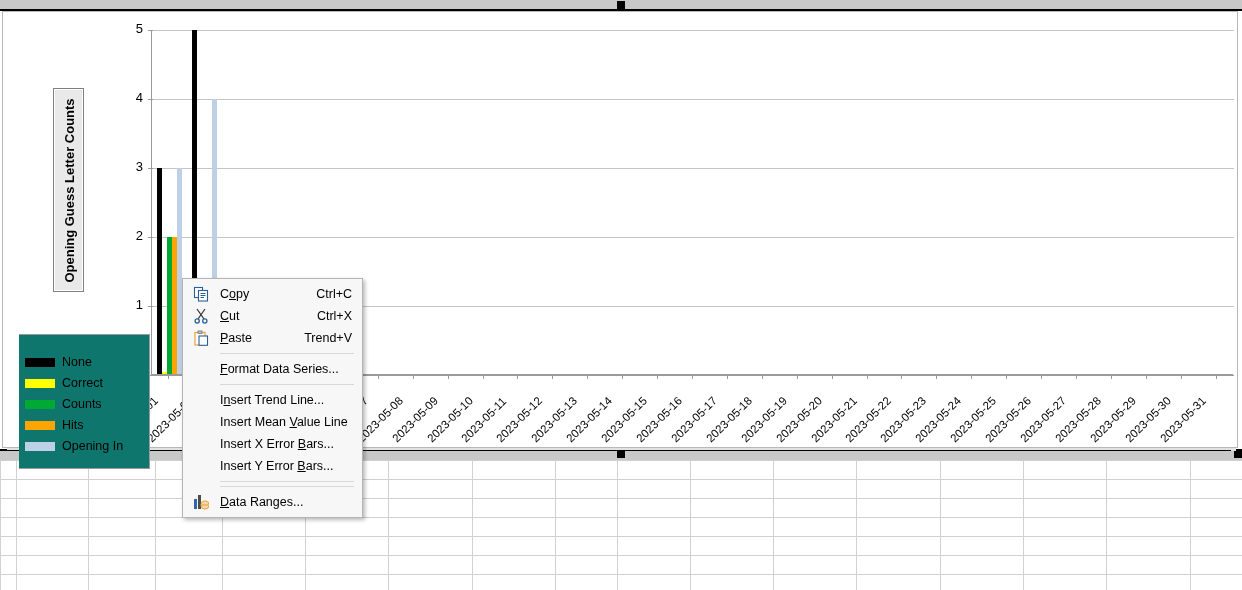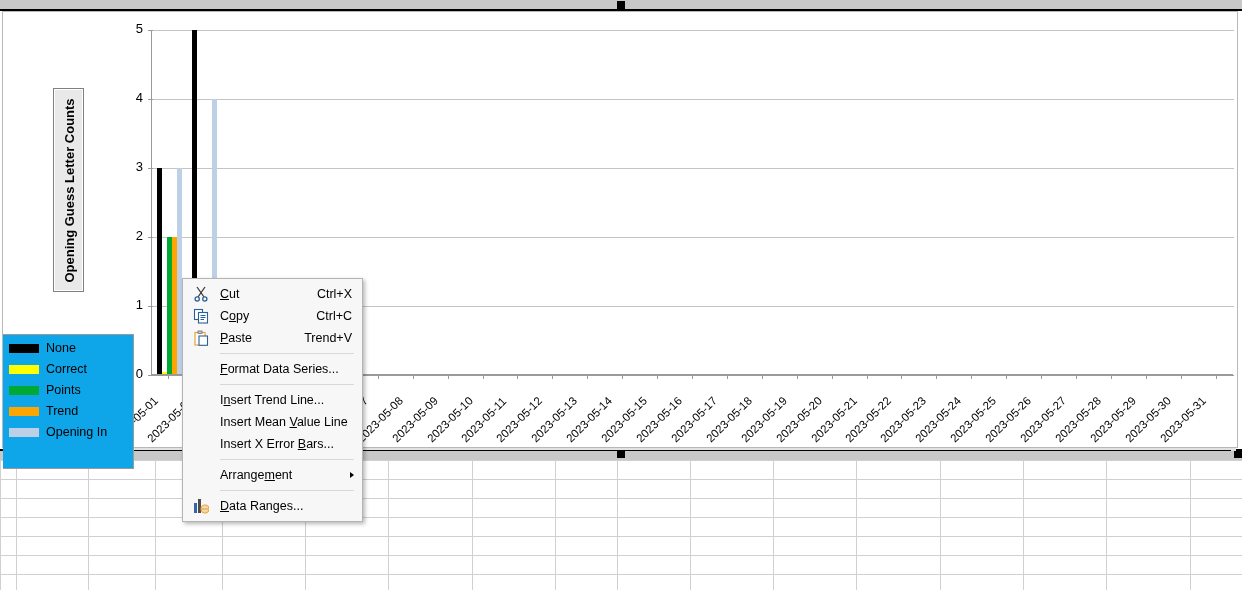--- a/index.html
+++ b/index.html
@@ -90,26 +90,26 @@
     transform:rotate(-90deg);
     transform-origin:center center;
     position:absolute;left:-86px;top:94px;width:202px;
     text-align:center;
     font-size:13px;font-weight:bold;color:#000;
     white-space:nowrap;
   }
 
   
   #legend{
-    position:absolute;left:0px;top:322px;width:131px;height:135px;
-    background:#0ea5e9;
+    position:absolute;left:16px;top:322px;width:131px;height:135px;
+    background:#0f766e;
     border:1px solid #9a9a9a;
     border-left:none;
     box-sizing:border-box;
-    padding:5px 0 0 6px;
+    padding:19px 0 0 6px;
   }
   .legend-row{display:flex;align-items:flex-start;height:21px;}
   .legend-row.tall{height:30px;align-items:flex-start;}
   .legend-key{
     width:30px;height:9px;margin-top:4px;margin-right:7px;flex:0 0 30px;
   }
   .legend-key.line{height:0;border-top:2px solid #ffa500;margin-top:8px;}
   .legend-label{font-size:12.5px;color:#000;line-height:14px;padding-top:1px;}
 
   
@@ -295,57 +295,57 @@
         <div class="legend-row">
           <div class="legend-key" style="background: rgb(0, 0, 0);"></div>
           <div class="legend-label">None</div>
         </div>
         <div class="legend-row">
           <div class="legend-key" style="background: rgb(255, 255, 0);"></div>
           <div class="legend-label">Correct</div>
         </div>
         <div class="legend-row">
           <div class="legend-key" style="background: rgb(0, 169, 51);"></div>
-          <div class="legend-label">Points</div>
+          <div class="legend-label">Counts</div>
         </div>
         <div class="legend-row">
           <div class="legend-key" style="background: rgb(255, 165, 0);"></div>
-          <div class="legend-label">Trend</div>
+          <div class="legend-label">Hits</div>
         </div>
         <div class="legend-row">
           <div class="legend-key" style="background: rgb(189, 208, 230);"></div>
           <div class="legend-label">Opening In</div>
         </div>
       </div>
 
   </div>
 </div>
 
 <div id="context-menu">
+    <div class="menu-item">
+      <div class="menu-icon"><svg viewBox="0 0 16 16" width="16" height="16">
+          <rect x="1.5" y="1.5" width="8" height="10" fill="#fff" stroke="#2a6099" stroke-width="1.1"></rect>
+          <rect x="5.5" y="4.5" width="9" height="10.5" fill="#fff" stroke="#2a6099" stroke-width="1.1"></rect>
+          <path d="M7.5 7.5h5M7.5 9.5h5M7.5 11.5h3.5" stroke="#2a6099" stroke-width="1"></path>
+        </svg></div>
+      <div class="menu-label">C<u>o</u>py</div>
+      <div class="menu-shortcut">Ctrl+C</div>
+    </div>
     <div class="menu-item">
       <div class="menu-icon"><svg viewBox="0 0 16 16" width="16" height="16">
           <path d="M4 1 L11 11" stroke="#3a3a3a" stroke-width="1.3" fill="none"></path>
           <path d="M12 1 L5 11" stroke="#3a3a3a" stroke-width="1.3" fill="none"></path>
           <circle cx="4.2" cy="13" r="2.1" fill="none" stroke="#2a6099" stroke-width="1.3"></circle>
           <circle cx="11.8" cy="13" r="2.1" fill="none" stroke="#2a6099" stroke-width="1.3"></circle>
         </svg></div>
       <div class="menu-label"><u>C</u>ut</div>
       <div class="menu-shortcut">Ctrl+X</div>
     </div>
     <div class="menu-item">
       <div class="menu-icon"><svg viewBox="0 0 16 16" width="16" height="16">
-          <rect x="1.5" y="1.5" width="8" height="10" fill="#fff" stroke="#2a6099" stroke-width="1.1"></rect>
-          <rect x="5.5" y="4.5" width="9" height="10.5" fill="#fff" stroke="#2a6099" stroke-width="1.1"></rect>
-          <path d="M7.5 7.5h5M7.5 9.5h5M7.5 11.5h3.5" stroke="#2a6099" stroke-width="1"></path>
-        </svg></div>
-      <div class="menu-label">C<u>o</u>py</div>
-      <div class="menu-shortcut">Ctrl+C</div>
-    </div>
-    <div class="menu-item">
-      <div class="menu-icon"><svg viewBox="0 0 16 16" width="16" height="16">
           <rect x="2" y="2.5" width="10" height="12.5" fill="#fff" stroke="#e8a33d" stroke-width="1.2"></rect>
           <rect x="5" y="1" width="4" height="2.4" fill="#c9c9c9" stroke="#7a7a7a" stroke-width=".9"></rect>
           <rect x="6" y="6" width="8.5" height="9.3" fill="#fff" stroke="#2a6099" stroke-width="1.1"></rect>
         </svg></div>
       <div class="menu-label"><u>P</u>aste</div>
       <div class="menu-shortcut">Trend+V</div>
     </div>
     <div class="menu-sep"></div>
     <div class="menu-item">
       <div class="menu-label"><u>F</u>ormat Data Series...</div>
@@ -353,25 +353,24 @@
     <div class="menu-sep"></div>
     <div class="menu-item">
       <div class="menu-label">I<u>n</u>sert Trend Line...</div>
     </div>
     <div class="menu-item">
       <div class="menu-label">Insert Mean <u>V</u>alue Line</div>
     </div>
     <div class="menu-item">
       <div class="menu-label">Insert X Error <u>B</u>ars...</div>
     </div>
+    <div class="menu-item">
+      <div class="menu-label">Insert Y Error <u>B</u>ars...</div>
+    </div>
     <div class="menu-sep"></div>
-    <div class="menu-item">
-      <div class="menu-label">Arrange<u>m</u>ent</div>
-      <div class="menu-arrow"></div>
-    </div>
     <div class="menu-sep"></div>
     <div class="menu-item">
       <div class="menu-icon"><svg viewBox="0 0 16 16" width="16" height="16">
           <rect x="1" y="5" width="3" height="10" fill="#3465a4"></rect>
           <rect x="5" y="1" width="3" height="14" fill="#4d4d4d"></rect>
           <circle cx="12" cy="11" r="4" fill="#f6d9ab" stroke="#e8a33d" stroke-width="1.1"></circle>
           <path d="M9 11h6" stroke="#e8a33d" stroke-width="1.1"></path>
         </svg></div>
       <div class="menu-label"><u>D</u>ata Ranges...</div>
     </div>

